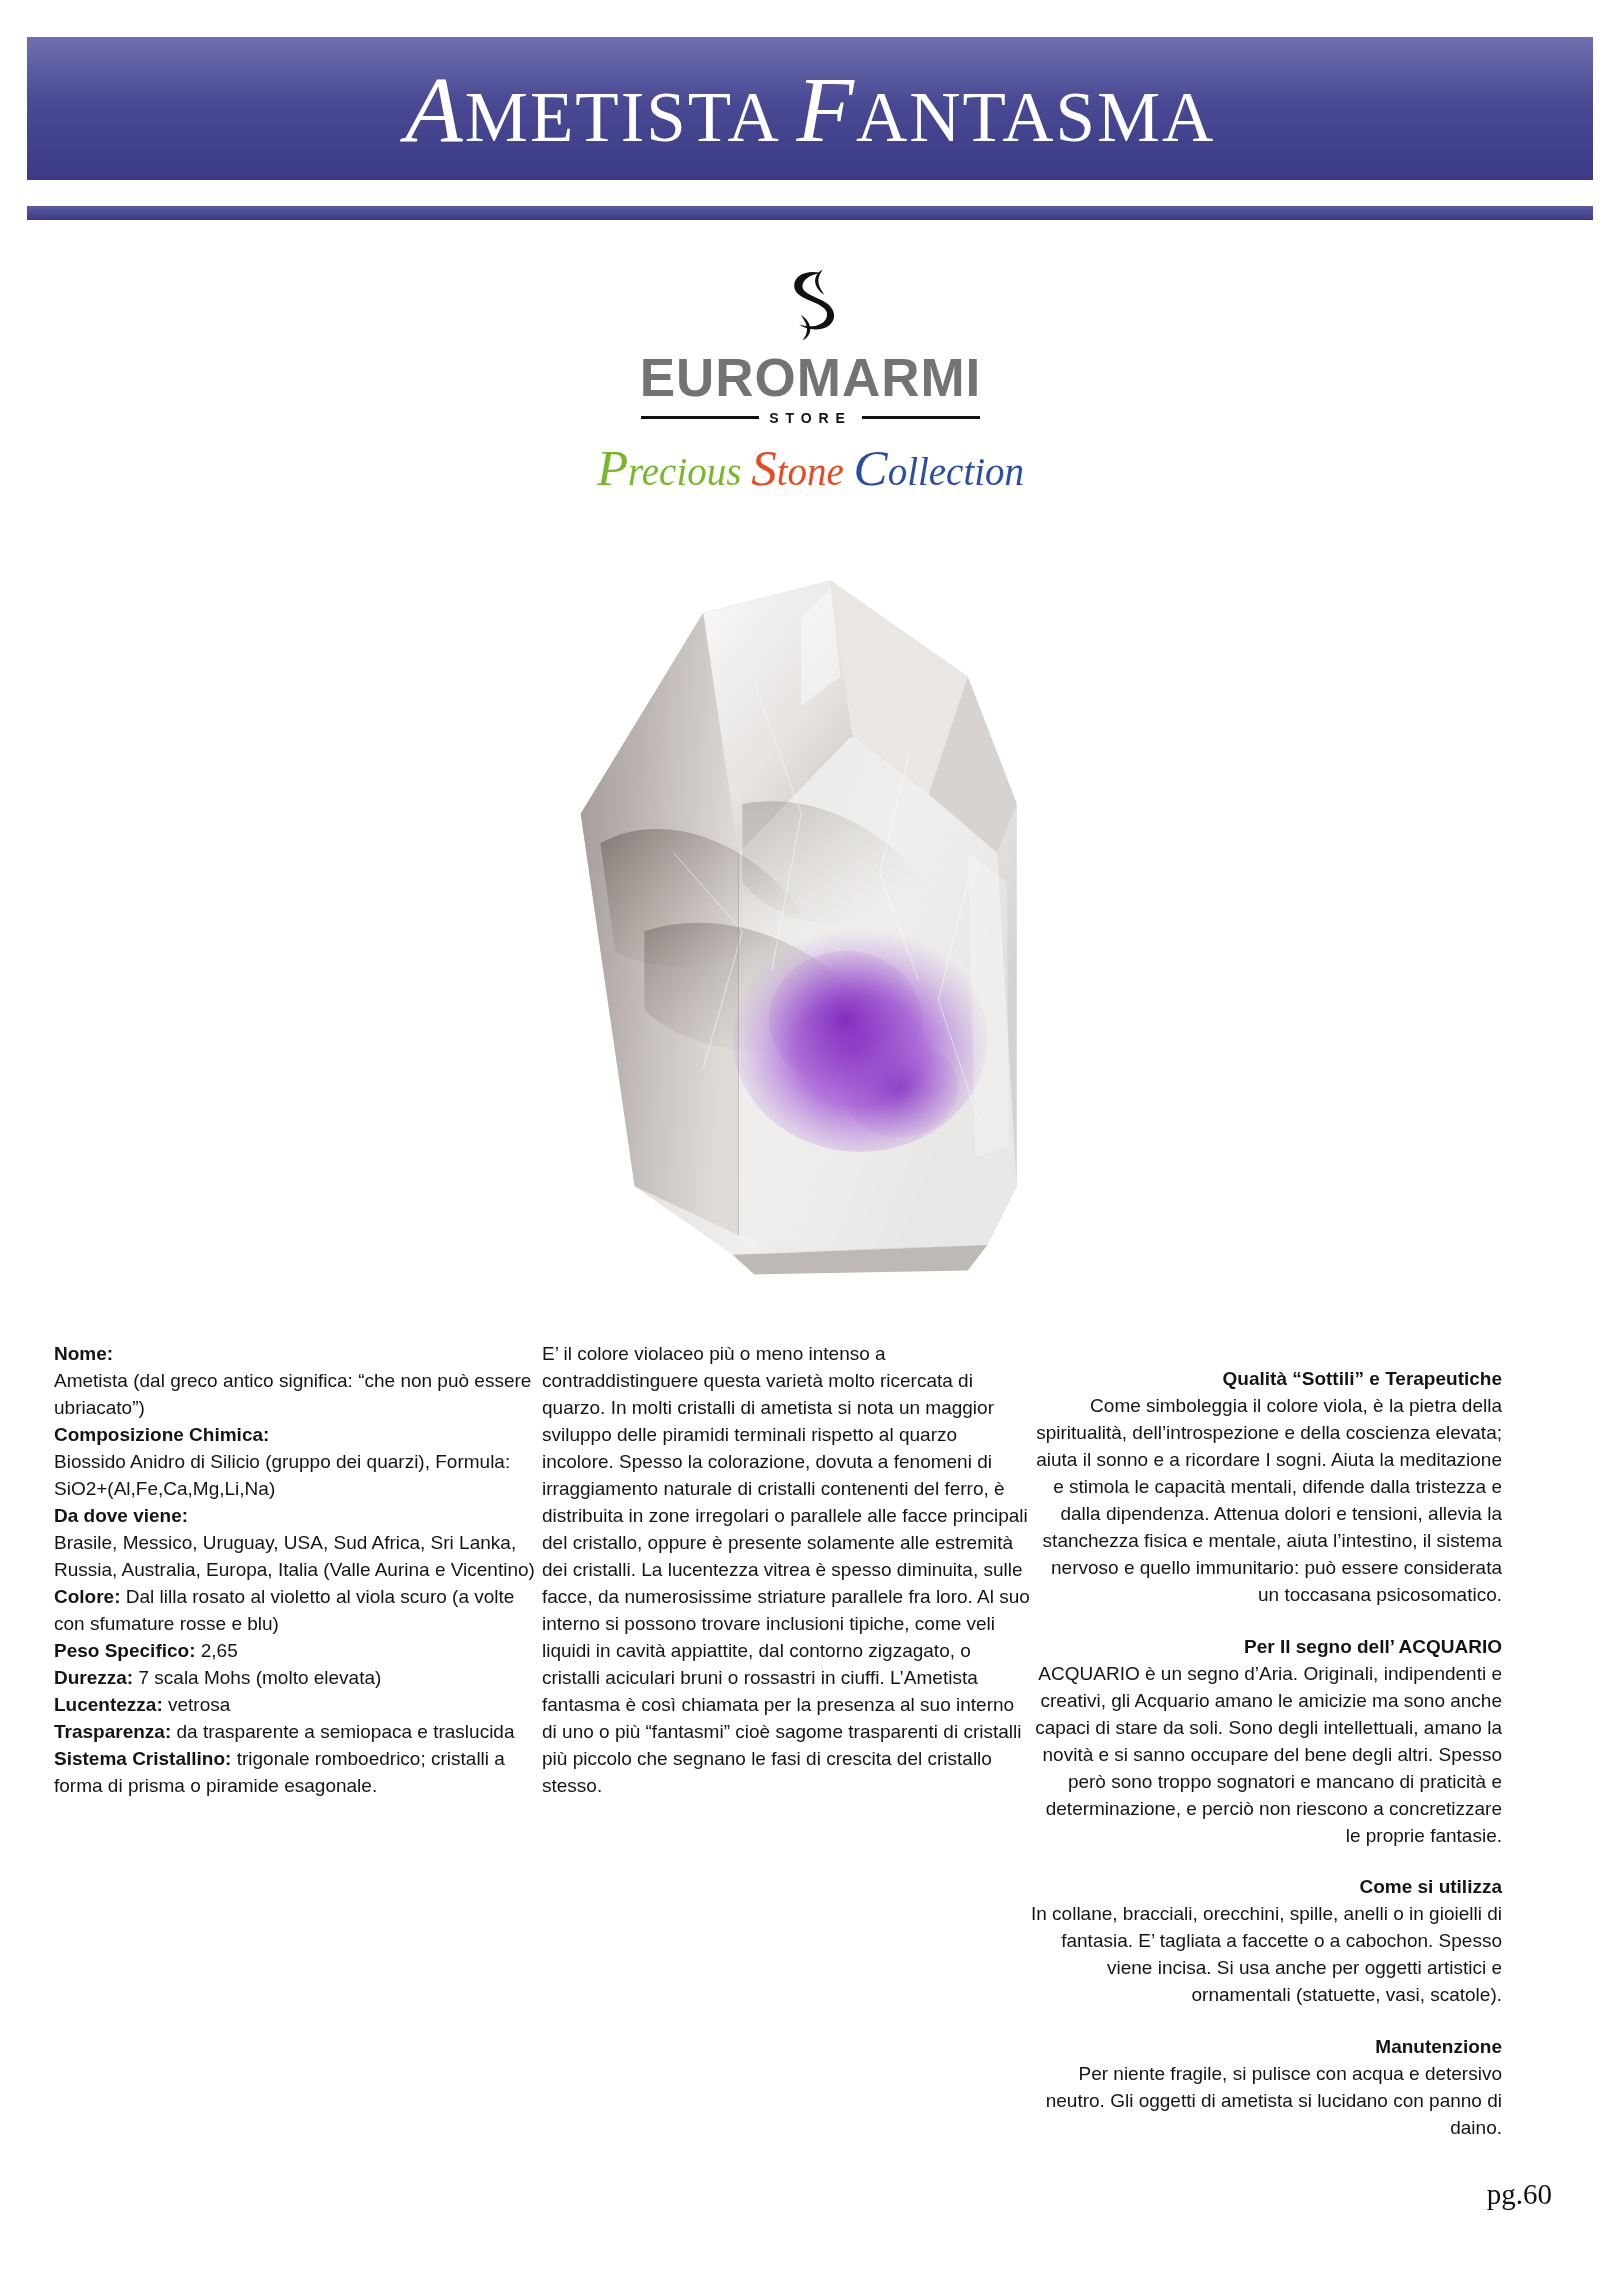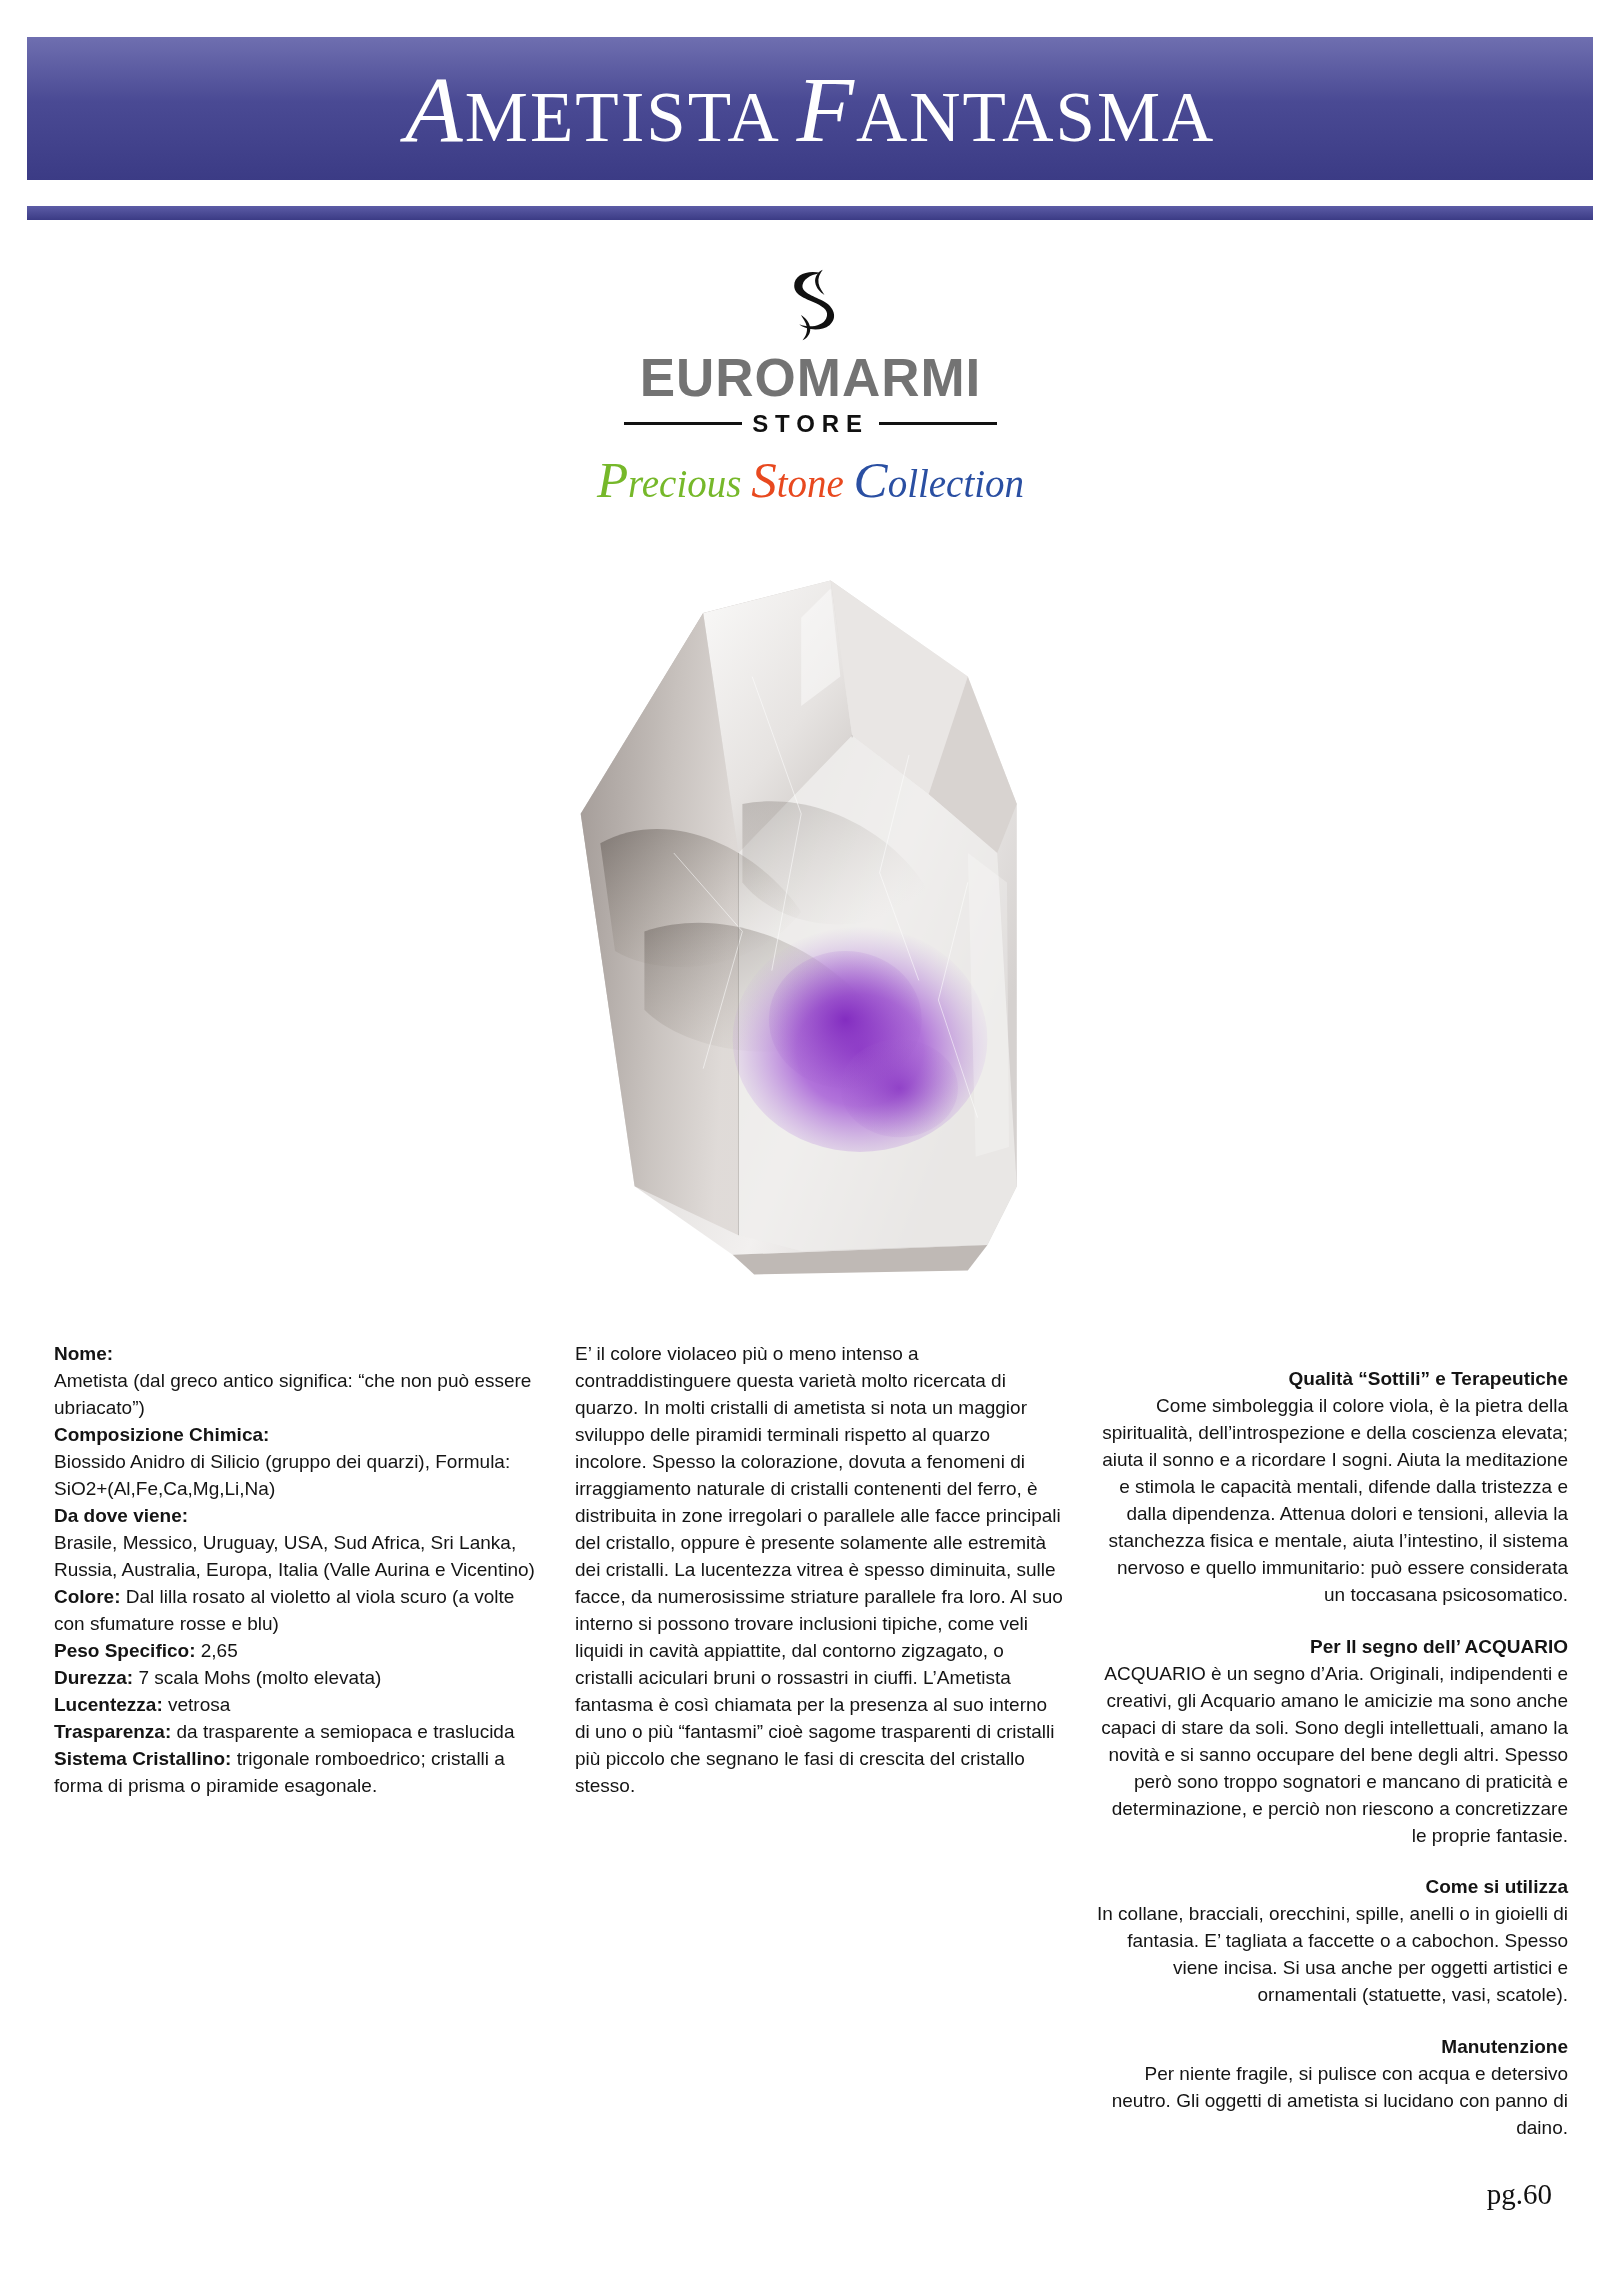--- a/index.html
+++ b/index.html
@@ -78,21 +78,21 @@
     justify-content: center;
     gap: 9.8px;
     margin-top: 5.9px;
   }
   .logo-sub-wrap .bar {
     width: 118px;
     height: 2.9px;
     background: #111111;
   }
   .logo-sub {
-    font-size: 24px;
+    font-size: 14px;
     letter-spacing: 6.9px;
     font-weight: bold;
     color: #111111;
   }
   .collection-line {
     margin-top: 13.7px;
     font-family: "Liberation Serif", serif;
     font-style: italic;
     font-size: 39px;
     white-space: nowrap;
@@ -115,21 +115,20 @@
   }
   .stone-svg { display: block; }
 
   
   .columns {
     position: absolute;
     left: 54px;
     top: 1341px;
     width: 1515px;
     display: flex;
-    gap: 33px;
     align-items: flex-start;
   }
   .col {
     font-size: 19px;
     line-height: 1.42;
     color: #141414;
   }
   .col-1 { width: 488px; text-align: left; }
   .col-2 { width: 488px; text-align: left; }
   .col-3 { width: 472px; text-align: right; }

